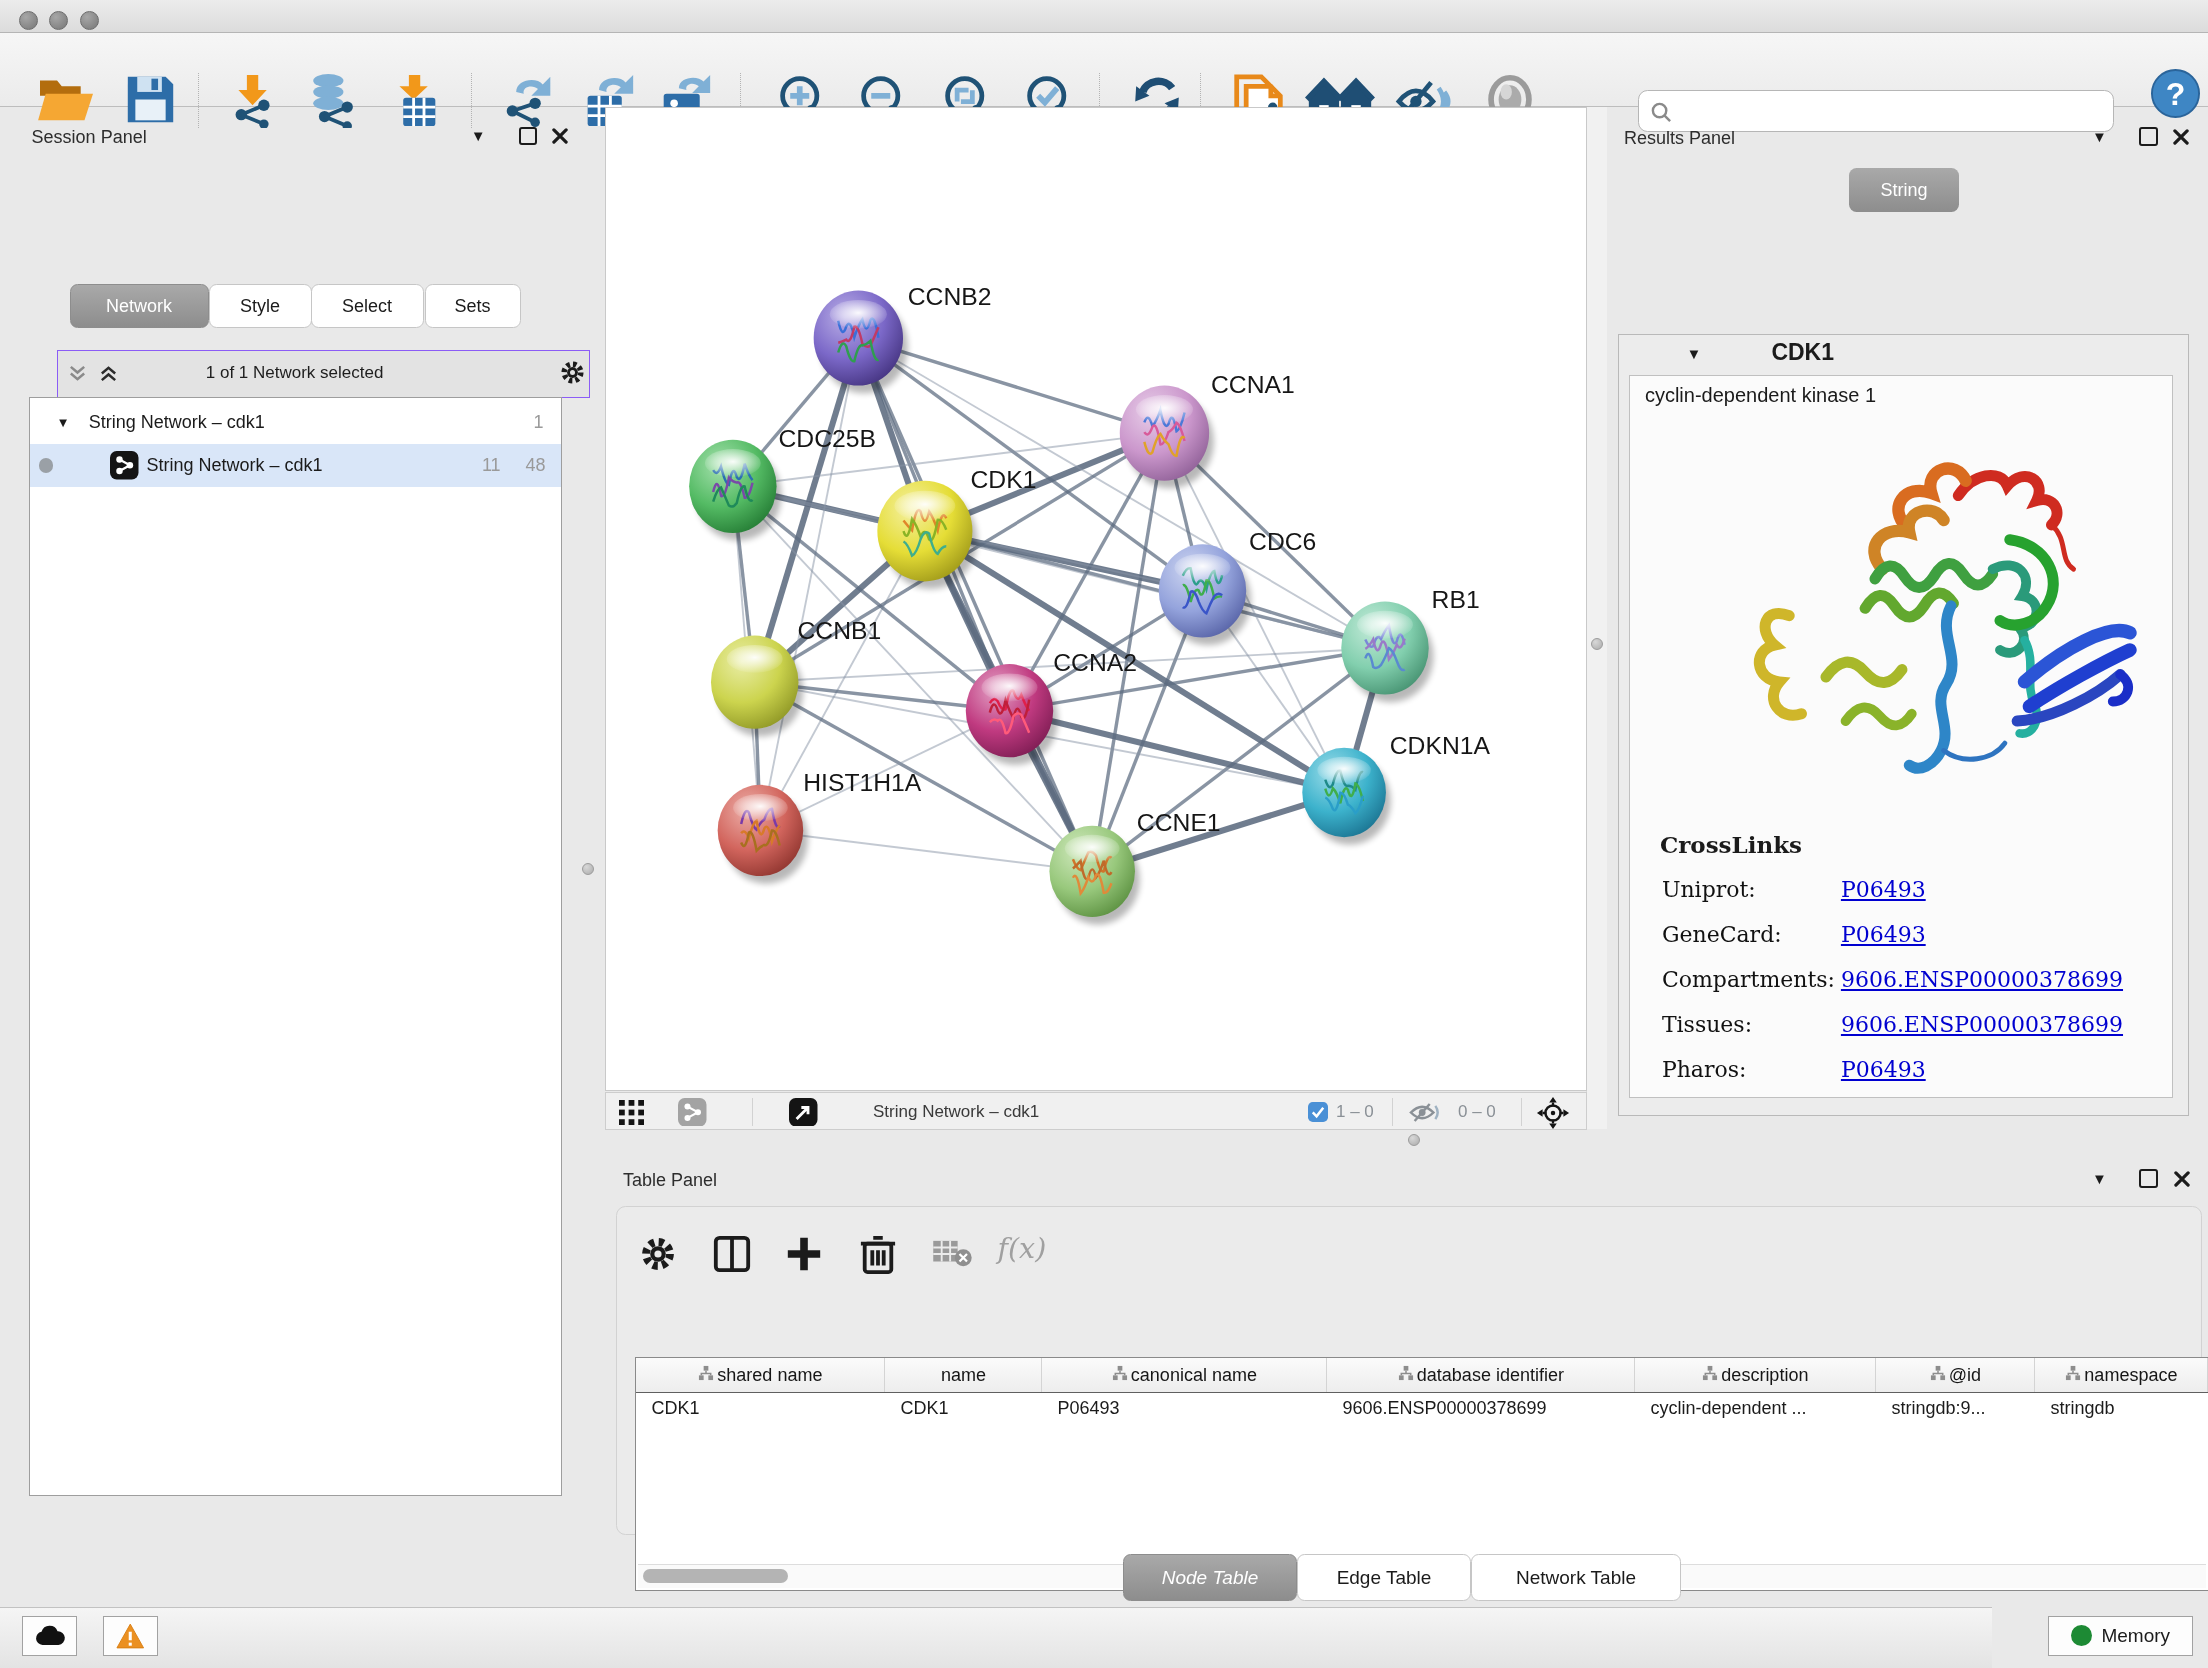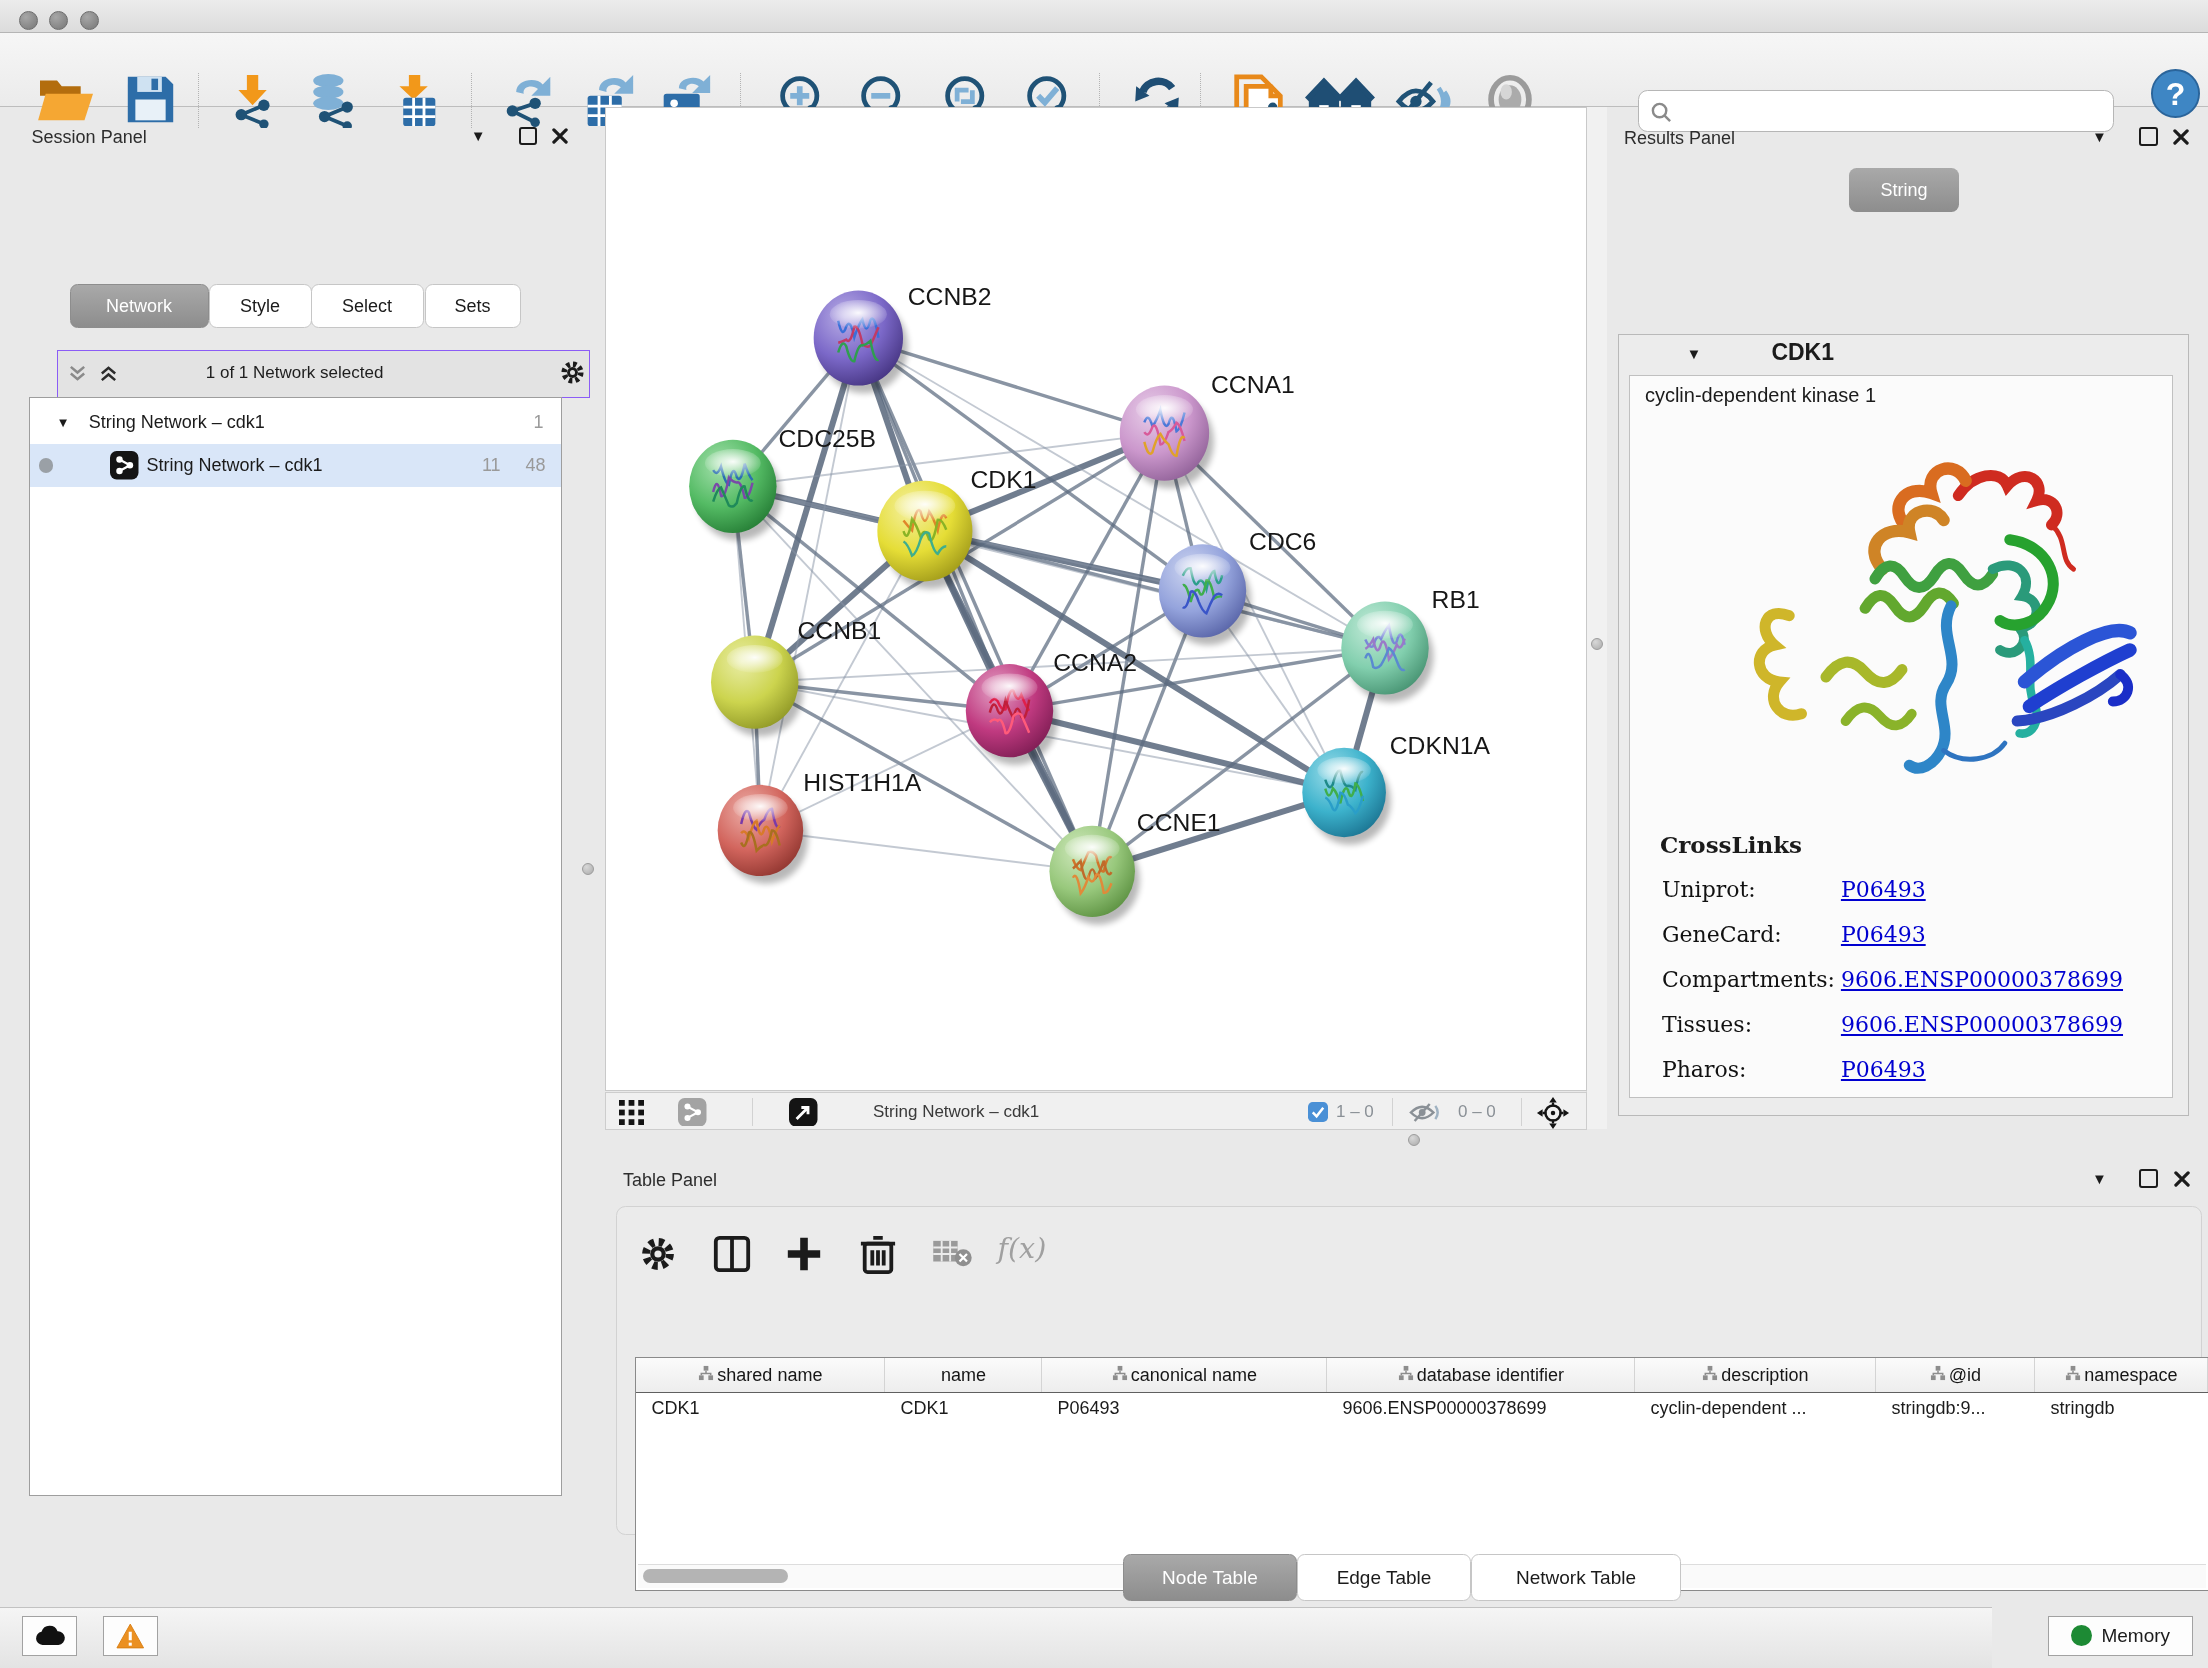--- a/index.html
+++ b/index.html
@@ -71,21 +71,21 @@
   #tp-header{position:absolute;left:0;top:0;width:100%;height:35px;display:flex;
              border-bottom:1.9px solid #5f5f5f;box-sizing:border-box;background:linear-gradient(#fbfbfb,#ededed);}
   .th{display:flex;align-items:center;justify-content:center;gap:3px;font-size:18px;color:#161616;
       border-right:1px solid #d4d4d4;box-sizing:border-box;overflow:hidden;white-space:nowrap;}
   #tp-row{position:absolute;left:0;top:35px;width:100%;height:31px;display:flex;}
   .td{font-size:18px;line-height:31px;padding-left:15px;box-sizing:border-box;overflow:hidden;white-space:nowrap;}
   #tp-scroll{position:absolute;left:1.9px;bottom:1.9px;width:1568px;height:23px;background:#fafafa;border-top:1px solid #ddd;}
   #tp-thumb{position:absolute;left:4.8px;top:3.8px;width:145px;height:14.3px;border-radius:7.6px;background:#b4b4b4;}
   .btab{position:absolute;top:0;height:47px;border:1px solid #c6c6c6;background:#fff;border-radius:7.6px;
         display:flex;align-items:center;justify-content:center;font-size:19px;box-sizing:border-box;}
-  .btab.active{background:linear-gradient(#a9a9a9,#8d8d8d);color:#fff;border-color:#8d8d8d;}
+  .btab.active{background:linear-gradient(#a9a9a9,#8d8d8d);color:#fff;border-color:#8d8d8d;font-style:italic;}
   
   #bottombar{left:0;top:1607px;width:1992px;height:61px;background:linear-gradient(#f5f5f5,#e3e3e3);
              border-top:1px solid #c2c2c2;}
   .bbtn{position:absolute;top:7.6px;height:40px;background:#fdfdfd;border:1.9px solid #a2a2a2;box-sizing:border-box;
         display:flex;align-items:center;justify-content:center;}
   #memory-btn{left:2048px;width:145px;gap:9.5px;font-size:19px;}
   .greendot{width:21px;height:21px;border-radius:50%;background:#1d8a34;}
 </style>
 </head>
 <body>

